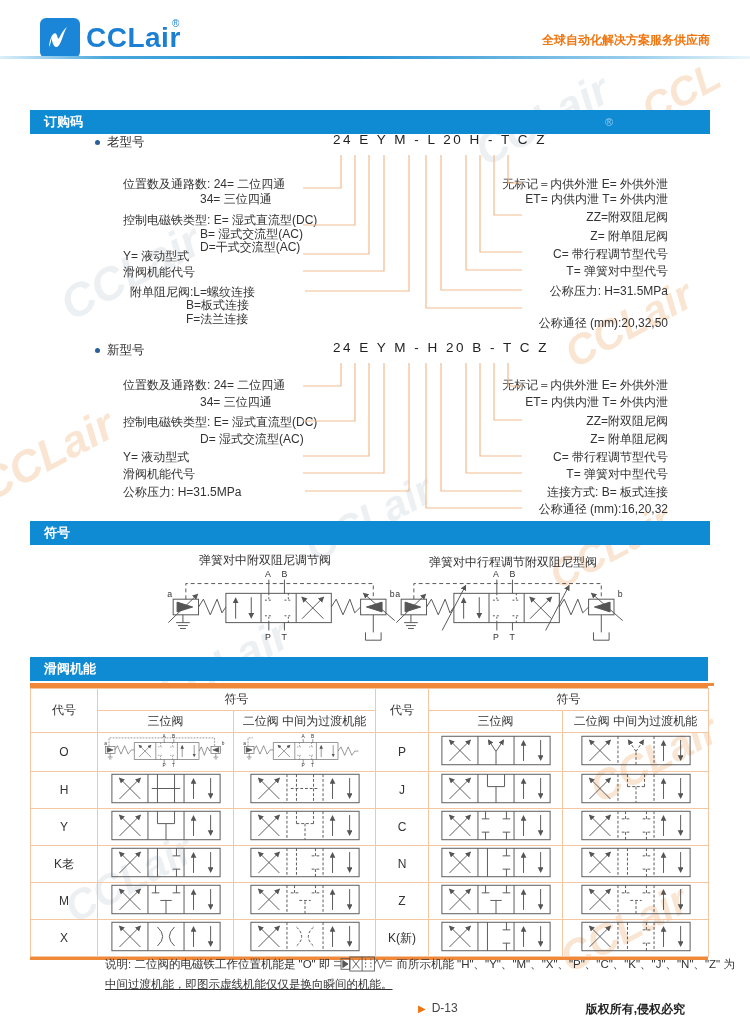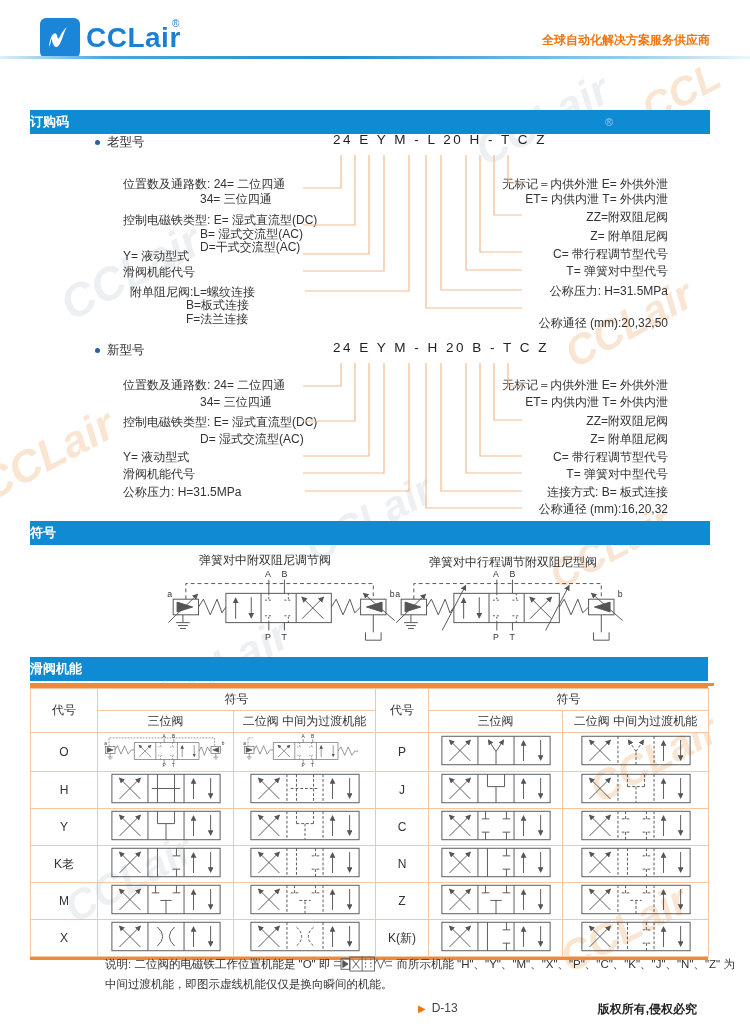--- a/index.html
+++ b/index.html
@@ -15,21 +15,21 @@
   
   .logo-box{position:absolute;left:40px;top:18px;width:40px;height:40px;background:#1b86d8;
             border-radius:6px;}
   .logo-text{position:absolute;left:86px;top:22px;font-size:28px;font-weight:bold;color:#1b80d4;letter-spacing:.5px;}
   .logo-reg{position:absolute;left:172px;top:18px;font-size:10px;color:#1b80d4;}
   .tagline{position:absolute;right:40px;top:32px;font-size:12px;font-weight:bold;color:#f0750f;}
   .header-rule{position:absolute;left:0;top:56px;width:750px;height:3px;
                background:linear-gradient(90deg,#dcEFf9 0%,#49a7dd 14%,#1e8fd2 45%,#9ccfec 85%,#ebf6fb 100%);}
   
   .sec-bar{position:absolute;left:30px;width:680px;height:24px;background:#0e8bd2;
-           color:#fff;font-size:13px;font-weight:bold;line-height:24px;padding-left:0;box-sizing:border-box;}
+           color:#fff;font-size:13px;font-weight:bold;line-height:24px;padding-left:14px;box-sizing:border-box;}
   #bar-order{top:110px;}
   #bar-symbol{top:521px;}
   #bar-spool{top:657px;width:678px;}
   .spool-underline{position:absolute;left:30px;top:683px;width:684px;height:3px;background:#f0883a;}
   
   .model-line{position:absolute;font-size:12.5px;color:#333;display:flex;align-items:center;gap:7px;}
   .model-line .dot{width:5px;height:5px;border-radius:50%;background:#2a5f9e;}
   #old-model-line{left:95px;top:134px;}
   #new-model-line{left:95px;top:342px;}
   .code-line{position:absolute;font-size:13.5px;color:#222;letter-spacing:2.5px;white-space:nowrap;}
@@ -60,24 +60,24 @@
   .spool-wrap{position:absolute;left:30px;top:686px;width:678px;
               border-top:2px solid #f0883a;border-bottom:3px solid #f0883a;}
   table.spool{border-collapse:collapse;table-layout:fixed;width:678px;}
   table.spool th,table.spool td{border:1px solid #f6c6a0;padding:0;}
   table.spool th{font-weight:normal;font-size:12px;color:#333;height:21px;background:#fff;}
   table.spool td{height:36px;text-align:center;vertical-align:middle;font-size:12px;color:#333;}
   td.code-cell{font-size:12.5px;}
   
   .note-line1{position:absolute;left:105px;top:953px;width:600px;font-size:11.5px;color:#333;
               display:flex;align-items:center;gap:4px;white-space:nowrap;}
-  .note-line2{position:absolute;left:105px;top:977px;font-size:11.5px;color:#333;}
+  .note-line2{position:absolute;left:105px;top:977px;font-size:11.5px;color:#333;text-decoration:underline;}
   .page-num{position:absolute;left:418px;top:1001px;font-size:12px;color:#444;display:flex;align-items:center;gap:6px;}
   .page-num .tri{color:#f0750f;font-size:10px;}
-  .copyright{position:absolute;right:53px;top:1001px;font-size:12px;font-weight:bold;color:#222;}
+  .copyright{position:absolute;right:65px;top:1001px;font-size:12px;font-weight:bold;color:#222;}
 </style>
 </head>
 <body>
 
 <div id="page">
 
   <span class="wm gray" style="left:470px;top:95px;font-size:44px;">CCLair</span>
   <span class="wm gray" style="left:55px;top:245px;font-size:46px;">CCLair</span>
   <span class="wm tan" style="left:560px;top:300px;font-size:42px;">CCLair</span>
   <span class="wm tan" style="left:-25px;top:430px;font-size:44px;">CCLair</span>

